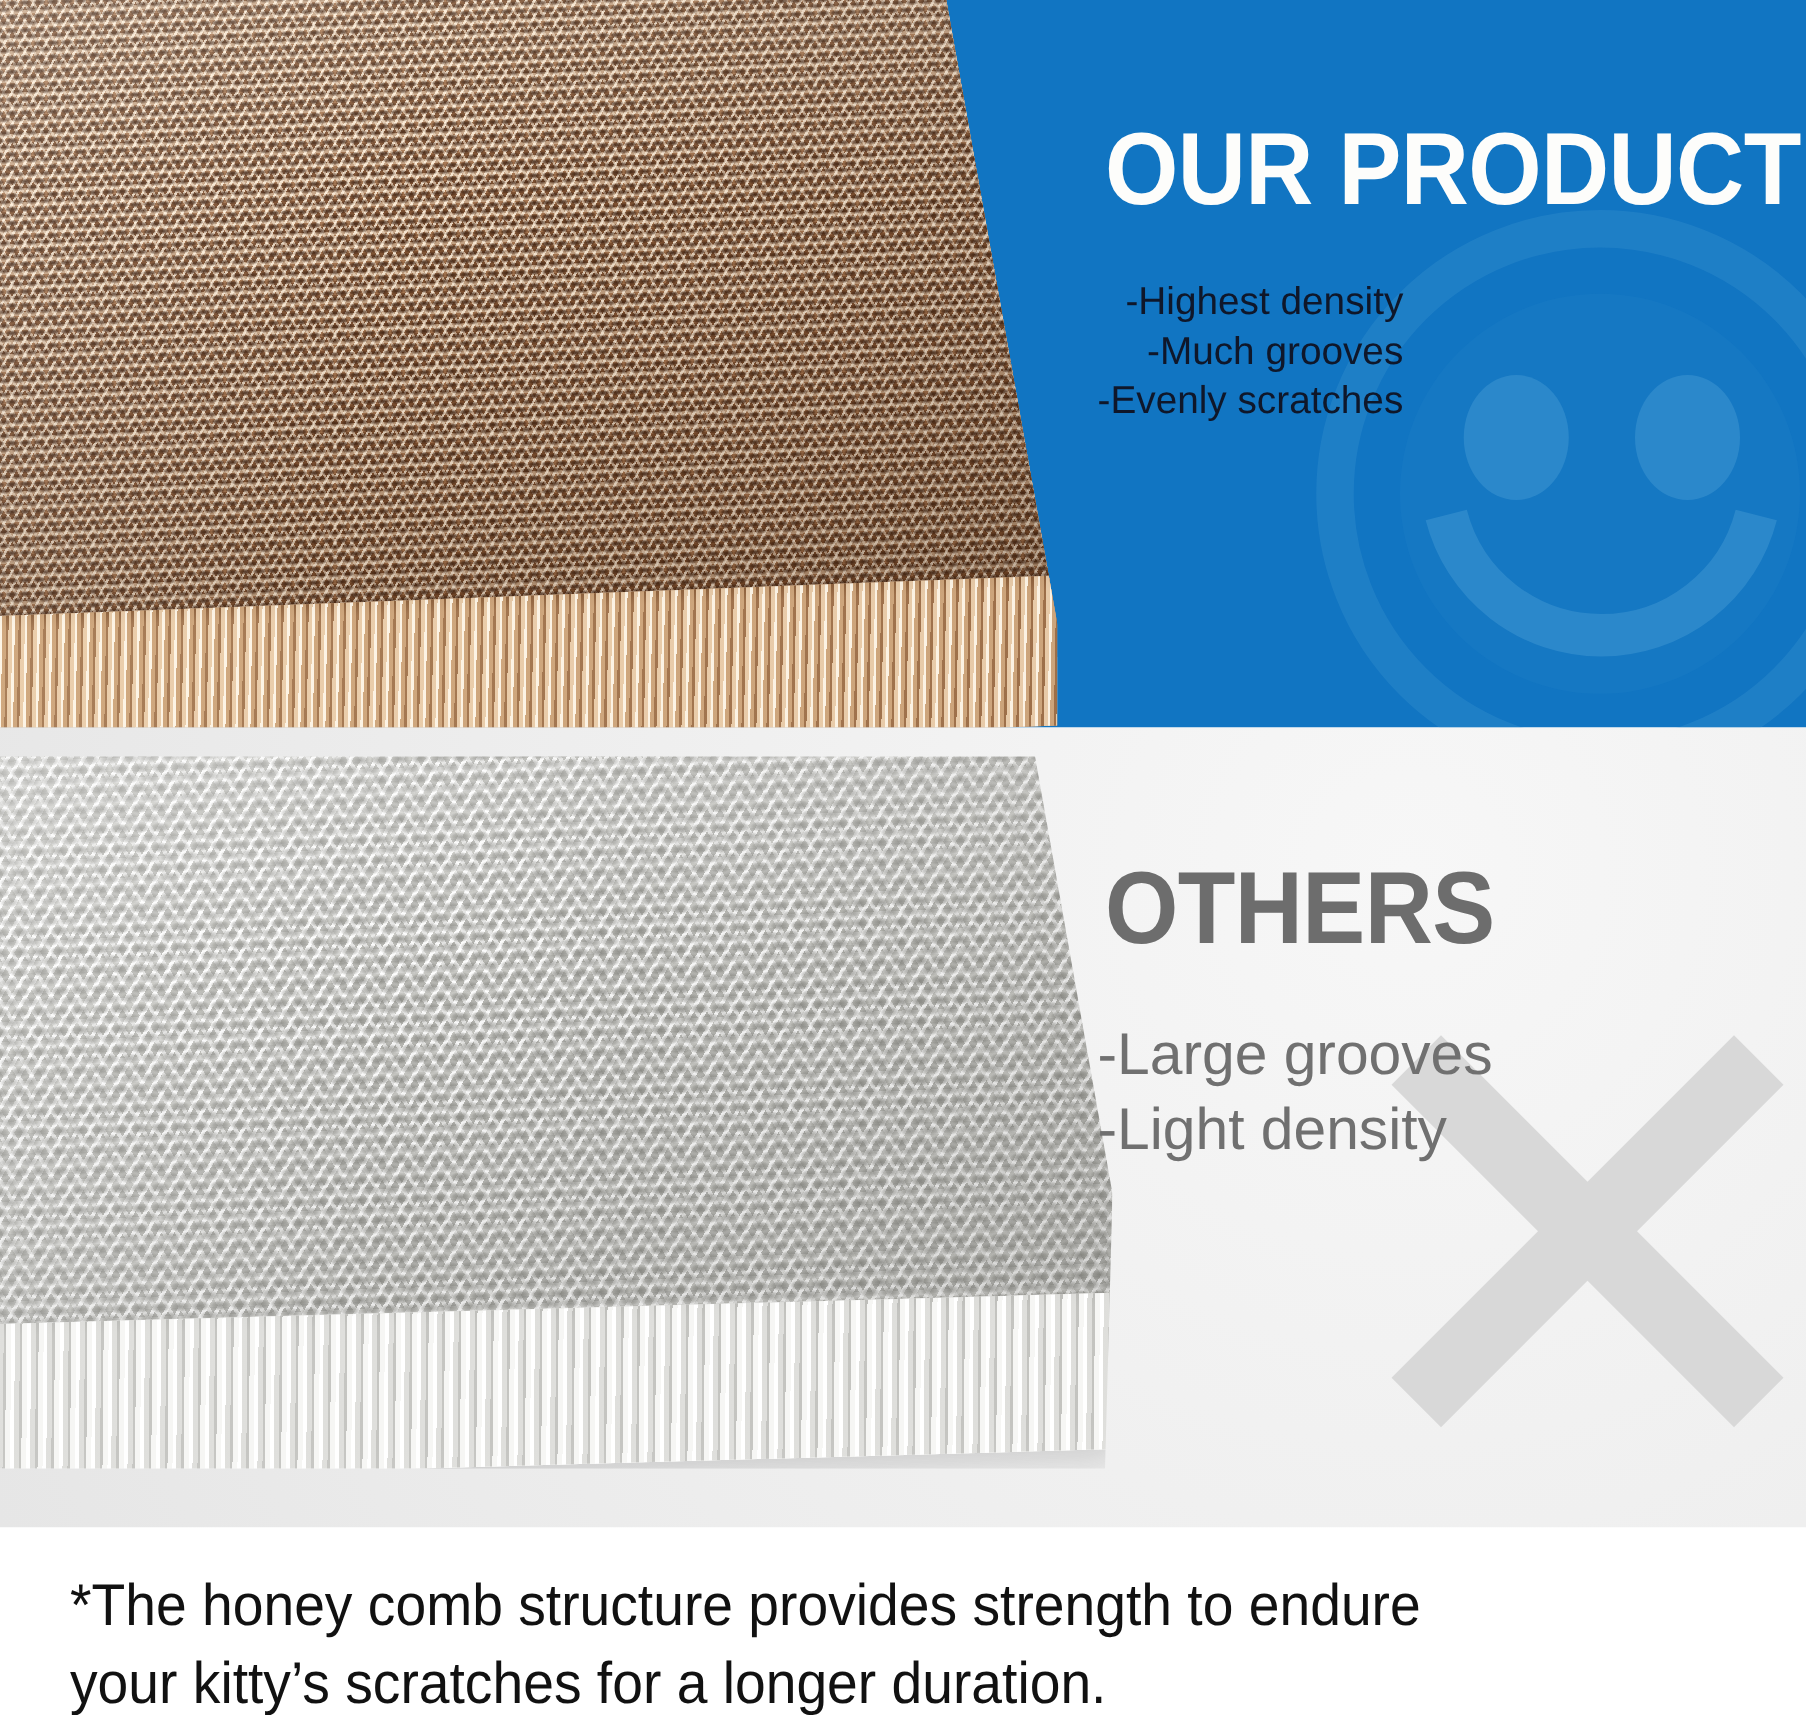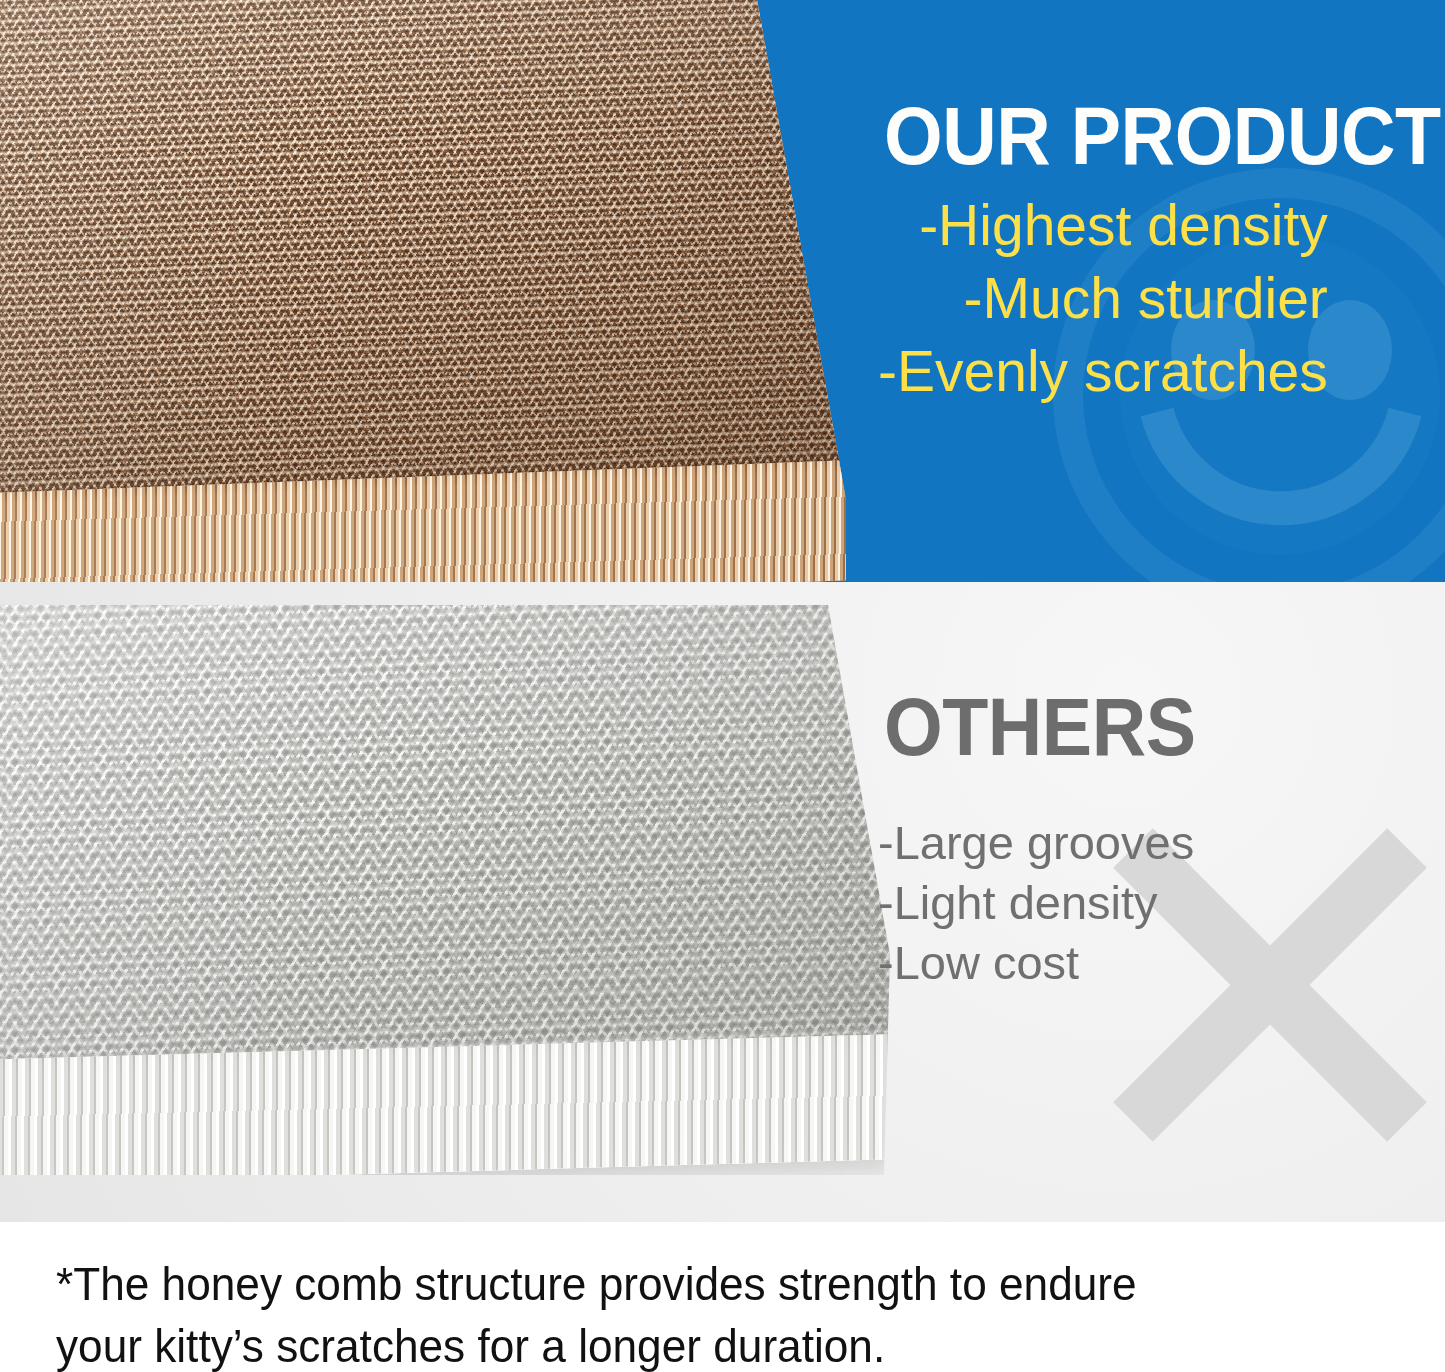--- a/index.html
+++ b/index.html
@@ -235,23 +235,23 @@
 
   .bullets {
     position: absolute;
     line-height: 1.28;
     white-space: nowrap;
     font-family: "Liberation Sans", sans-serif;
     font-weight: normal;
   }
   .bullets-product {
     left: 878px;
-    top: 189px;
-    font-size: 57px;
-    color: #fde047;
+    top: 221px;
+    font-size: 31px;
+    color: #0f172a;
   }
   .bullets-others {
     left: 878px;
     top: 797px;
     font-size: 47px;
     color: #707070;
   }
   .bullet-line { display: block; }
 
   .caption {
@@ -285,21 +285,21 @@
     <div class="brown-board">
       <div class="brown-face"></div>
       <div class="brown-face-shade"></div>
       <div class="brown-edge"></div>
     </div>
 
     <div class="heading heading-product">OUR PRODUCT</div>
 
     <div class="bullets bullets-product">
       <span class="bullet-line">-Highest density</span>
-      <span class="bullet-line">-Much sturdier</span>
+      <span class="bullet-line">-Much grooves</span>
       <span class="bullet-line">-Evenly scratches</span>
     </div>
   </div>
 
   <div class="gray-panel">
     <svg class="cross-mark" viewBox="0 0 330 330" aria-hidden="true">
       <g stroke="#d8d8d8" stroke-width="56" stroke-linecap="butt">
         <line x1="28" y1="28" x2="302" y2="302"></line>
         <line x1="302" y1="28" x2="28" y2="302"></line>
       </g>
@@ -309,21 +309,20 @@
       <div class="white-face"></div>
       <div class="white-face-shade"></div>
       <div class="white-edge"></div>
     </div>
 
     <div class="heading heading-others" style="top:104px;">OTHERS</div>
 
     <div class="bullets bullets-others" style="top:215px;margin-top:16px;">
       <span class="bullet-line">-Large grooves</span>
       <span class="bullet-line">-Light density</span>
-      <span class="bullet-line">-Low cost</span>
     </div>
   </div>
 
   <div class="footer">
     <div class="caption" style="top:31px;">
       <span class="caption-line">*The honey comb structure provides strength to endure</span>
       <span class="caption-line">your kitty’s scratches for a longer duration.</span>
     </div>
   </div>
 

